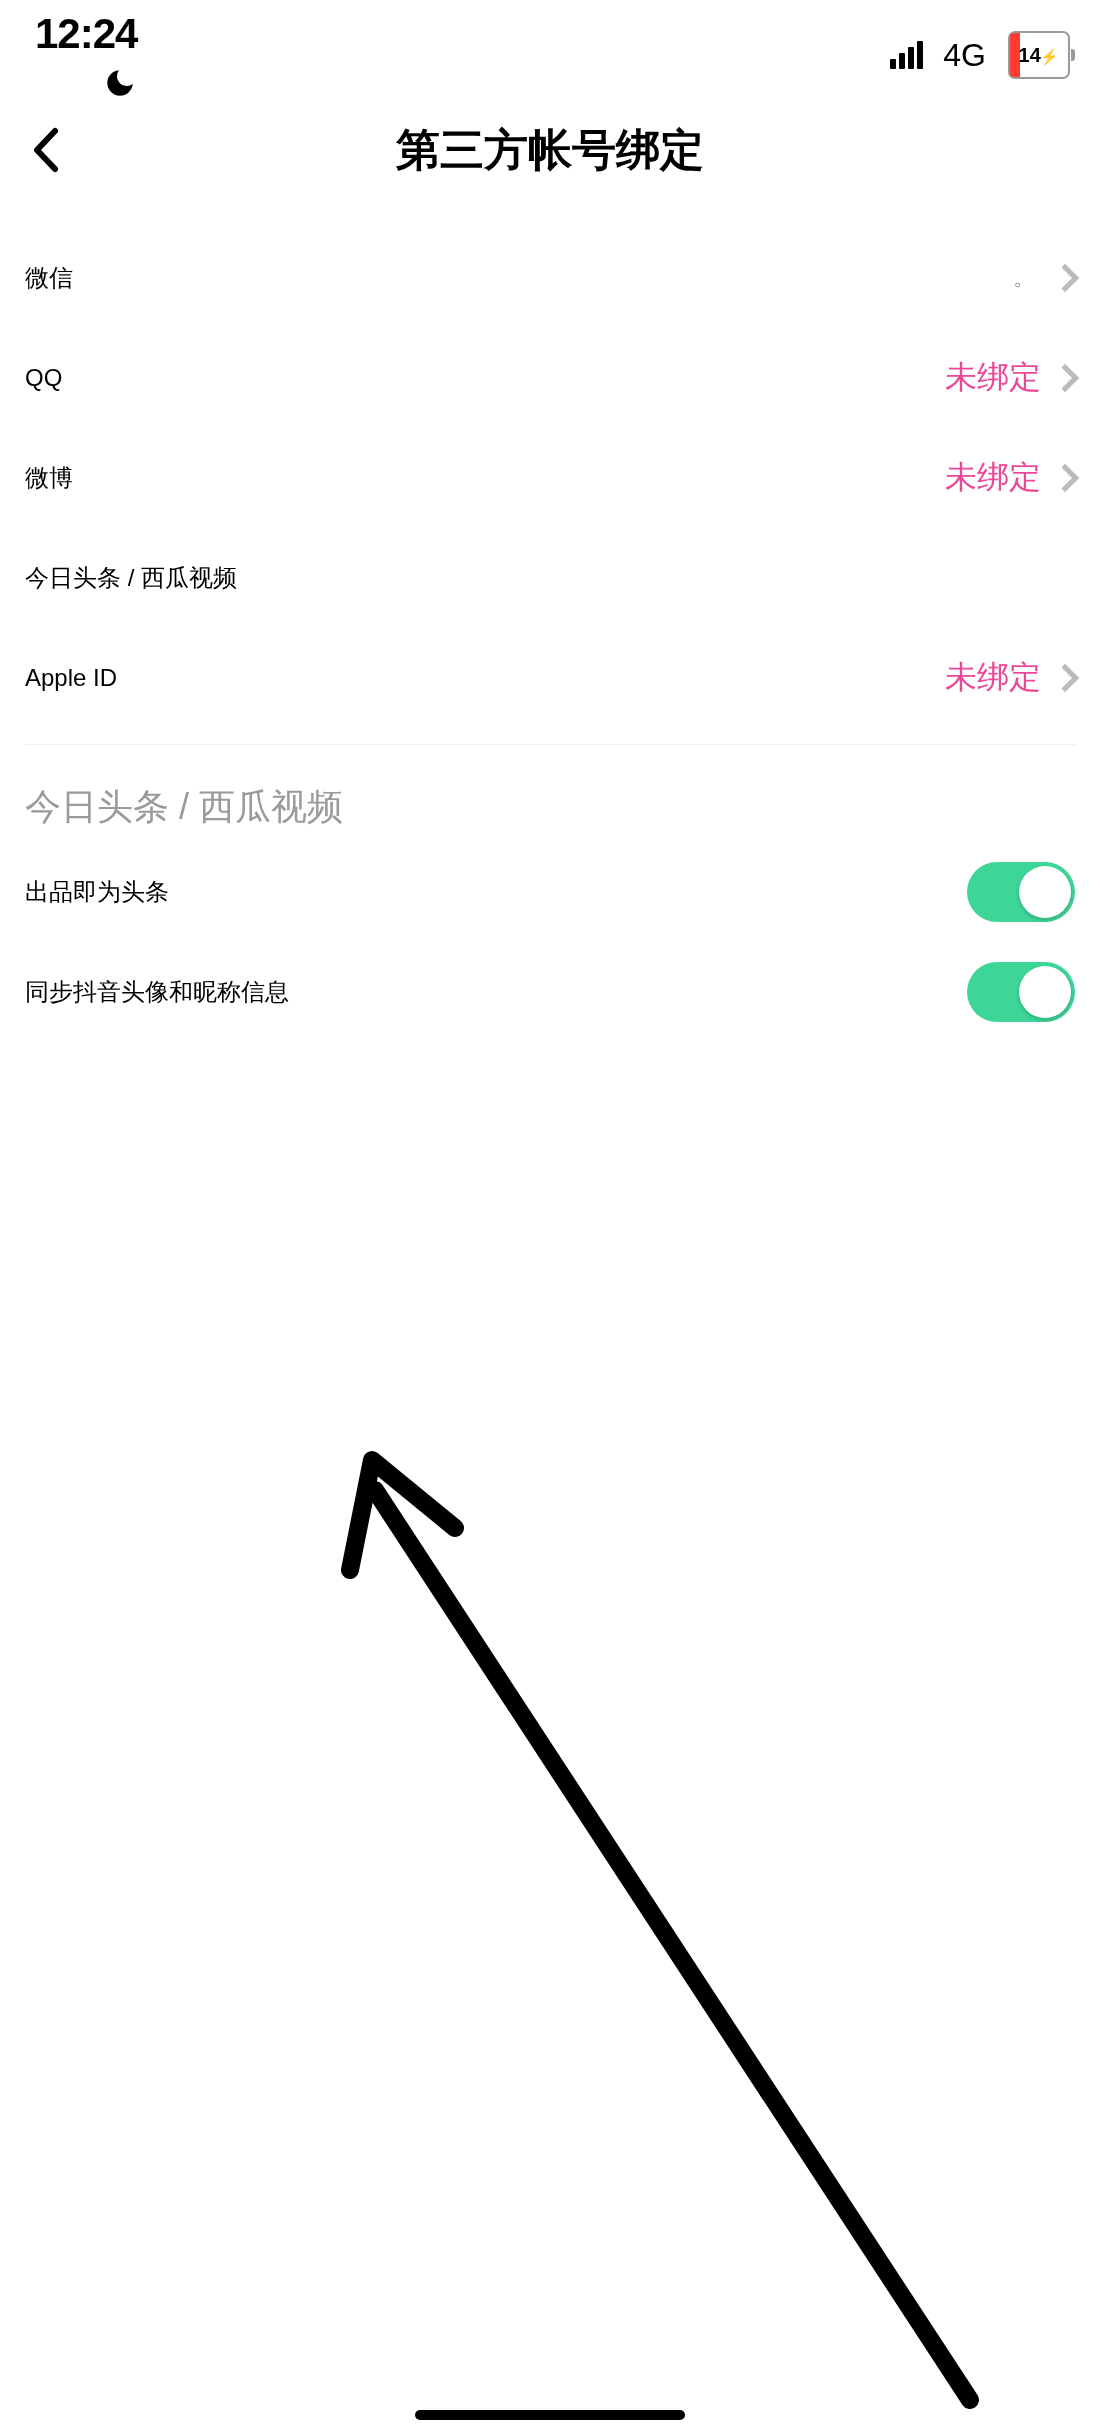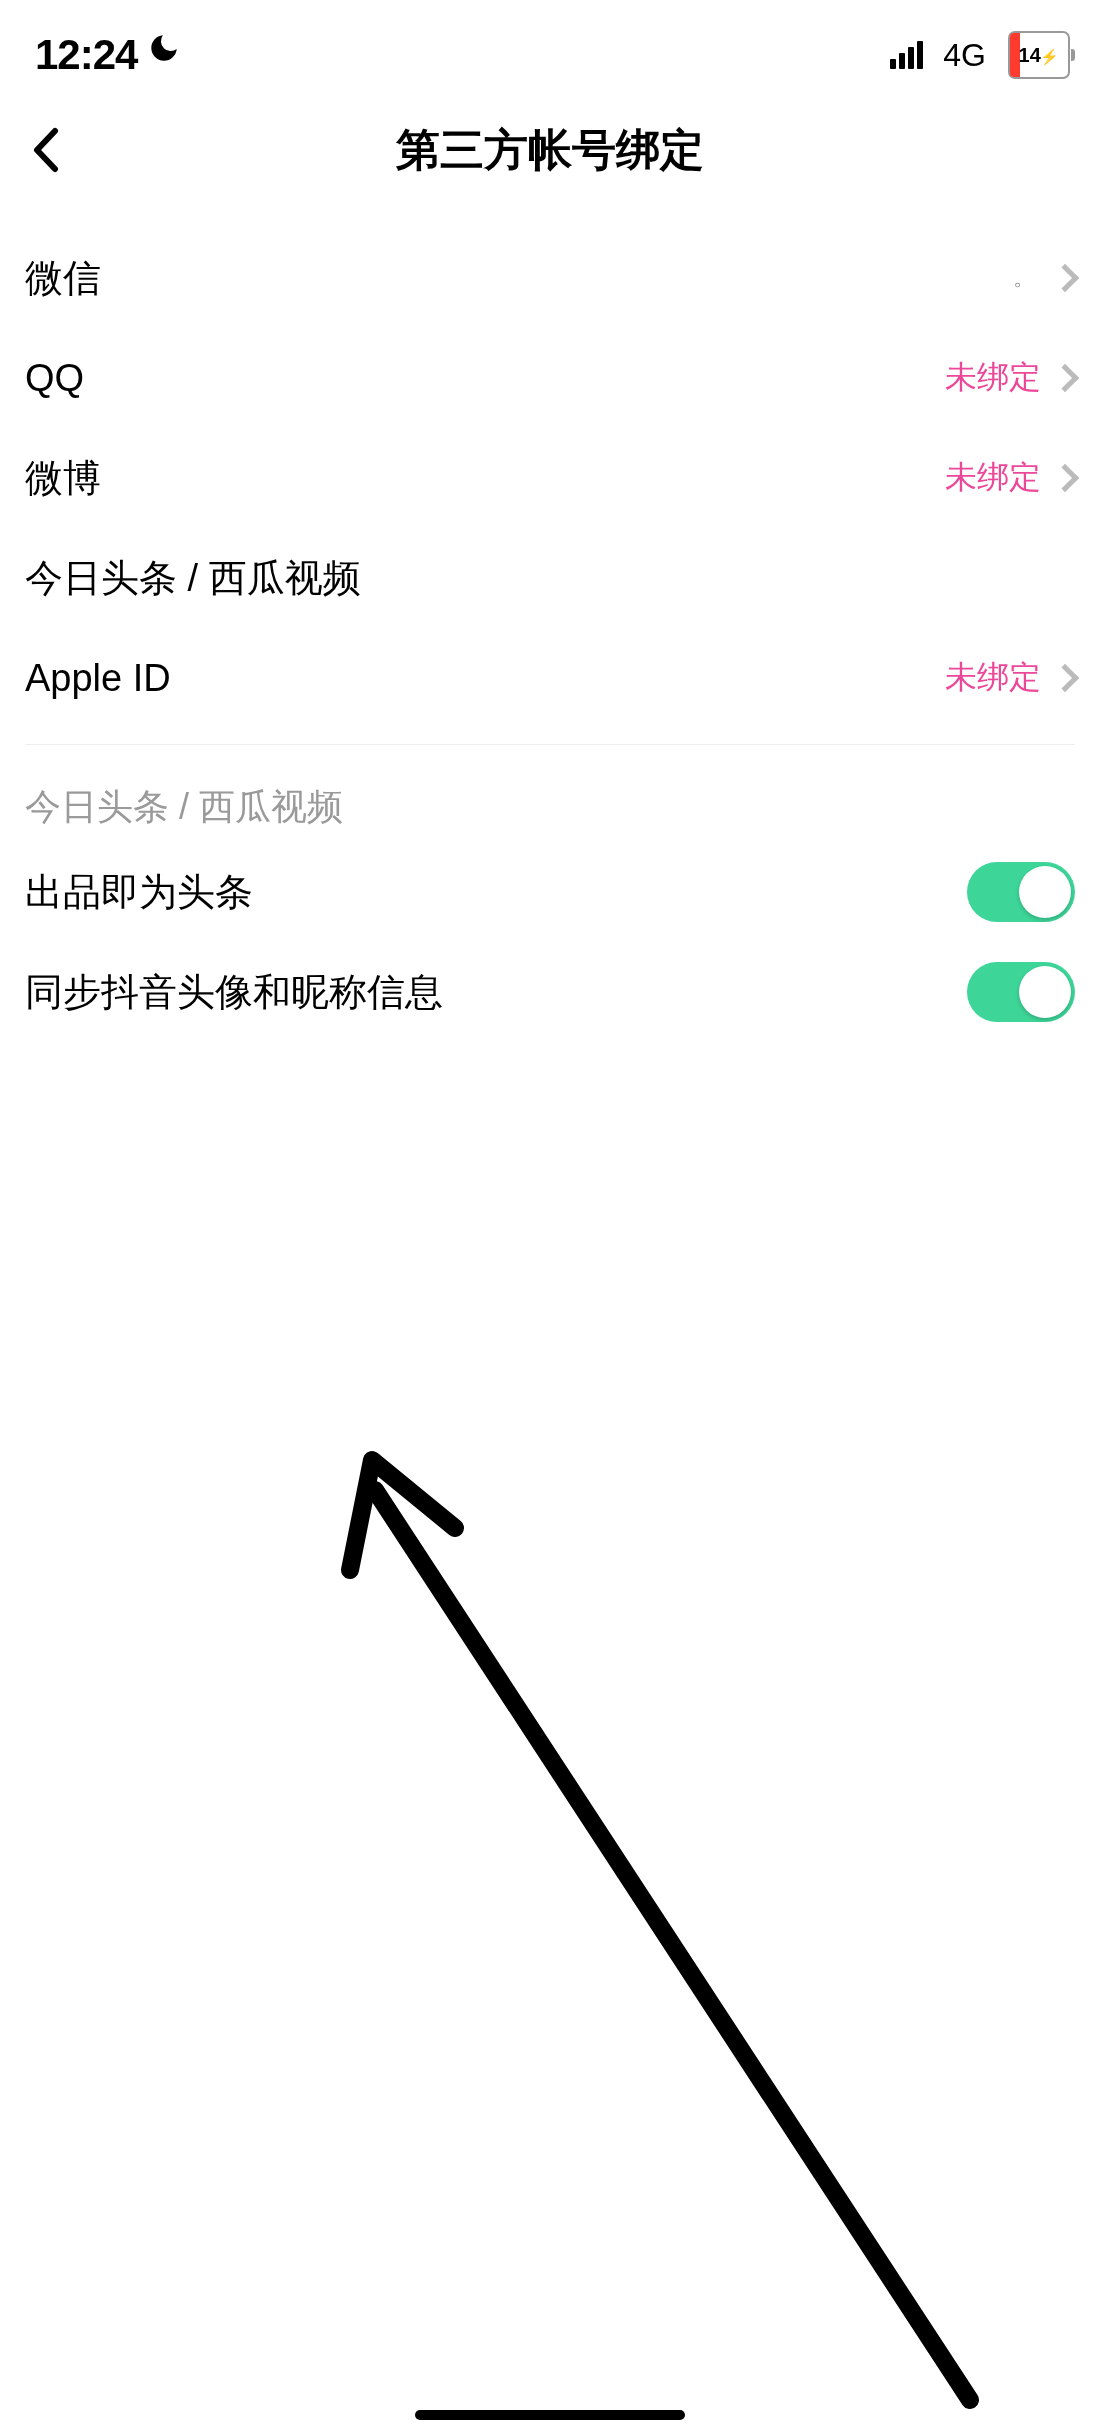--- a/index.html
+++ b/index.html
@@ -18,22 +18,23 @@
     
     .status-bar {
       display: flex;
       justify-content: space-between;
       align-items: center;
       padding: 20px 30px 0 35px;
       height: 90px;
     }
     .status-left {
       display: flex;
-      align-items: flex-start;
+      align-items: flex-end;
       gap: 8px;
+      flex-direction: column;
     }
     .time {
       font-size: 42px;
       font-weight: 600;
       letter-spacing: -1px;
     }
     .moon-icon {
       width: 34px;
       height: 34px;
       margin-left: 2px;
@@ -125,21 +126,21 @@
     }
     
     .row {
       display: flex;
       align-items: center;
       justify-content: space-between;
       height: 100px;
       padding: 0 25px;
     }
     .row-label {
-      font-size: 38px;
+      font-size: 24px;
       color: #000;
       font-weight: 400;
     }
     .row-right {
       display: flex;
       align-items: center;
       gap: 14px;
     }
     .row-value {
       font-size: 32px;

